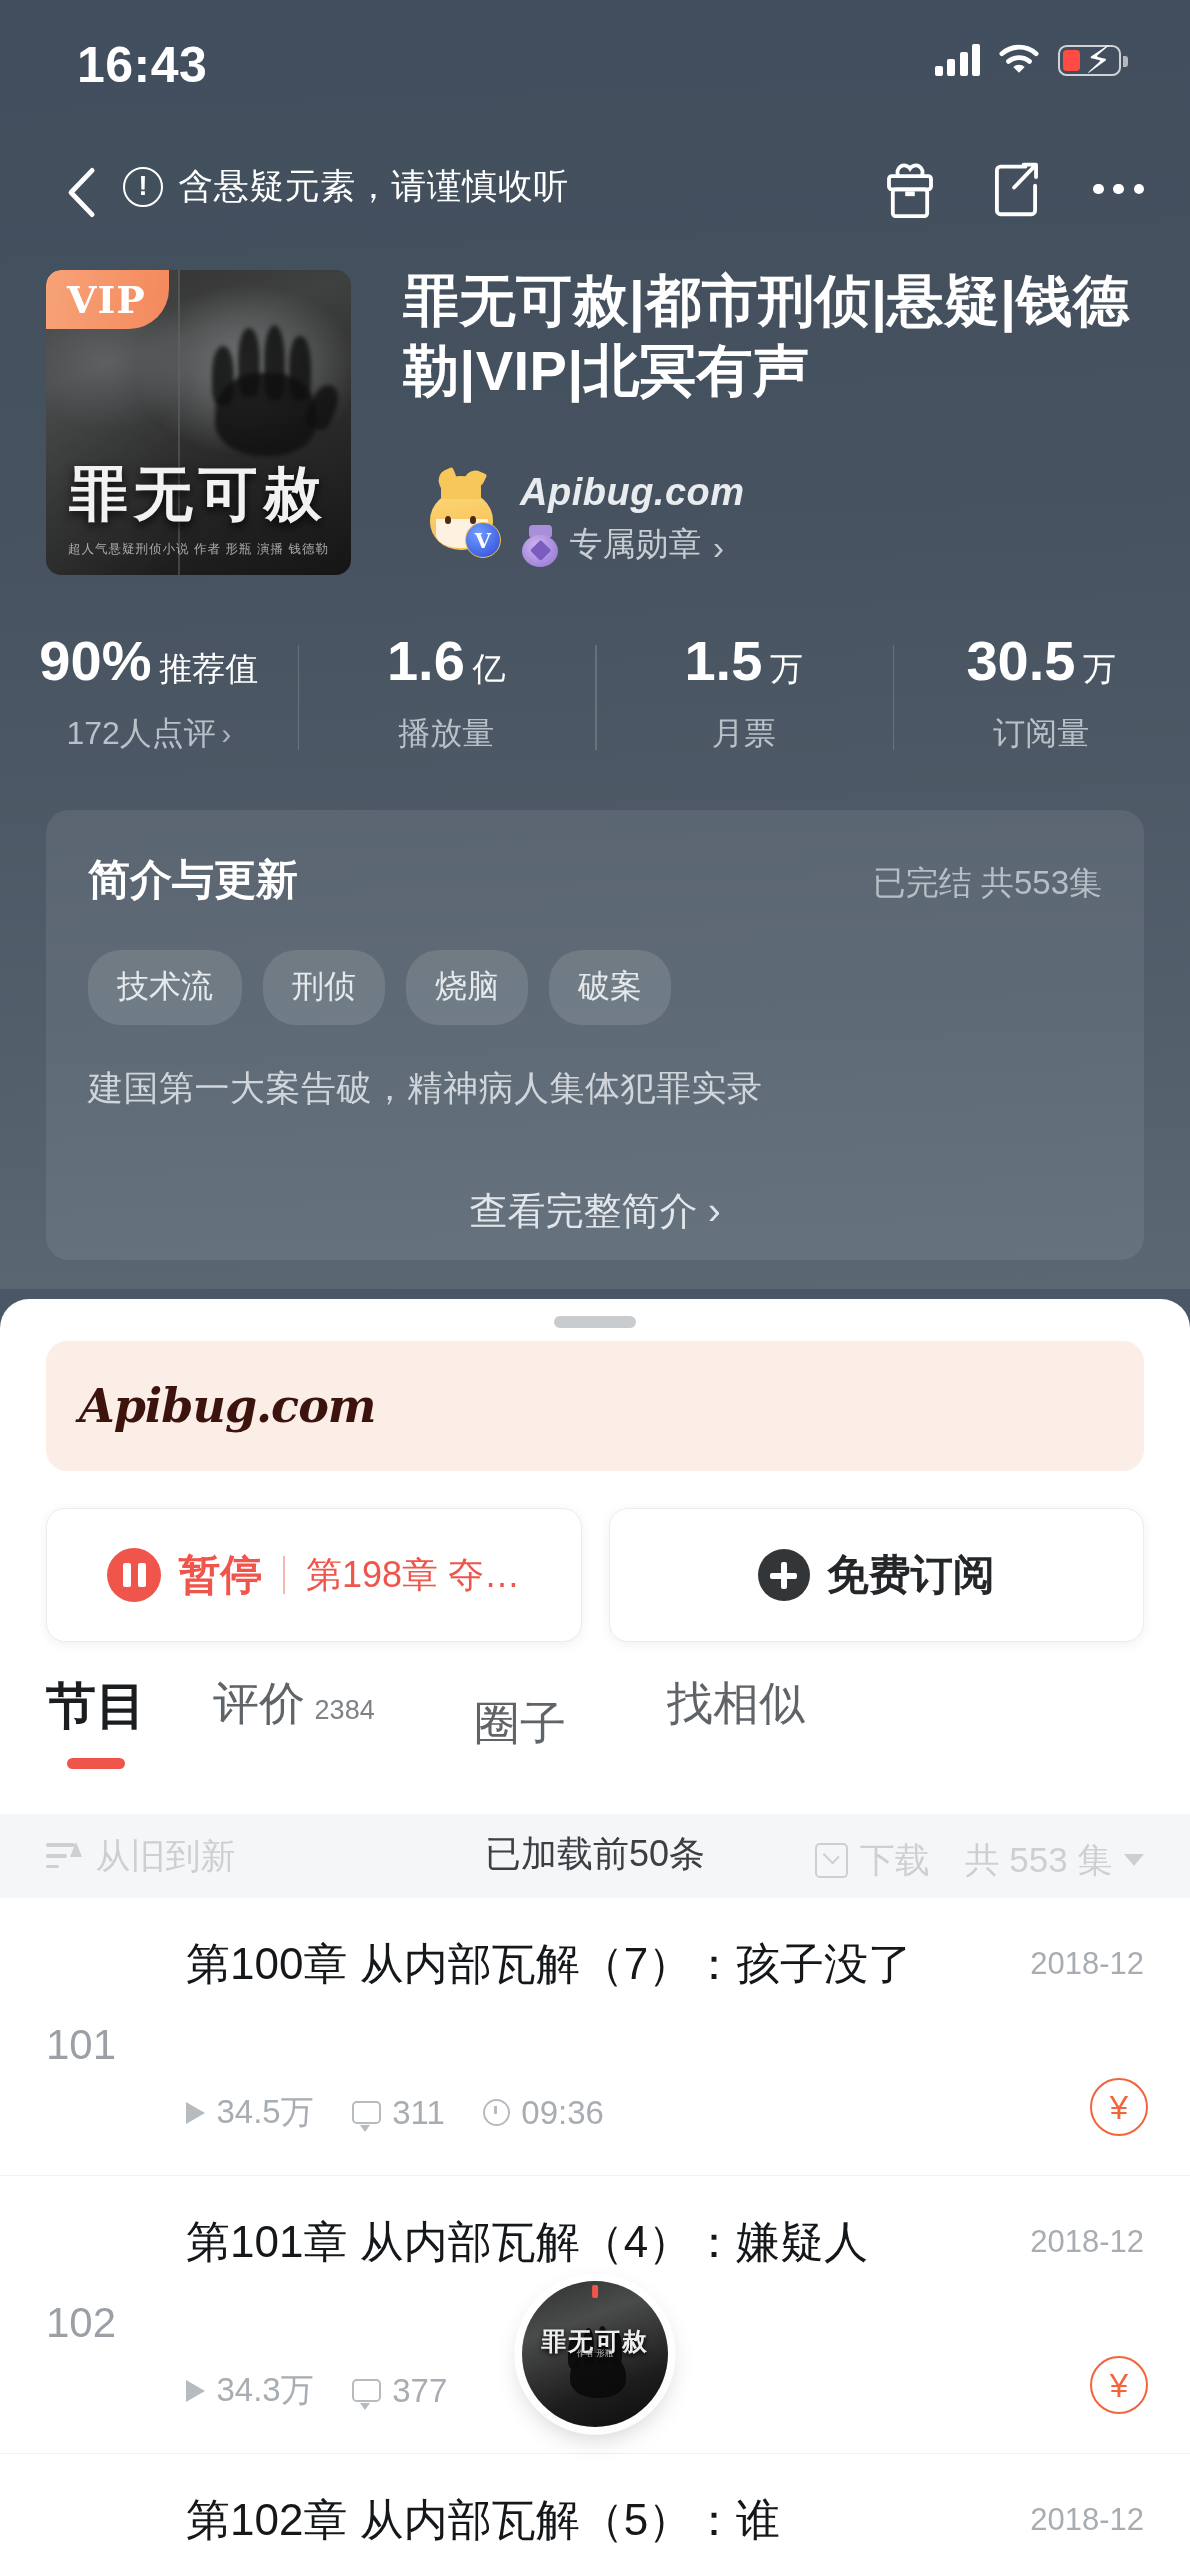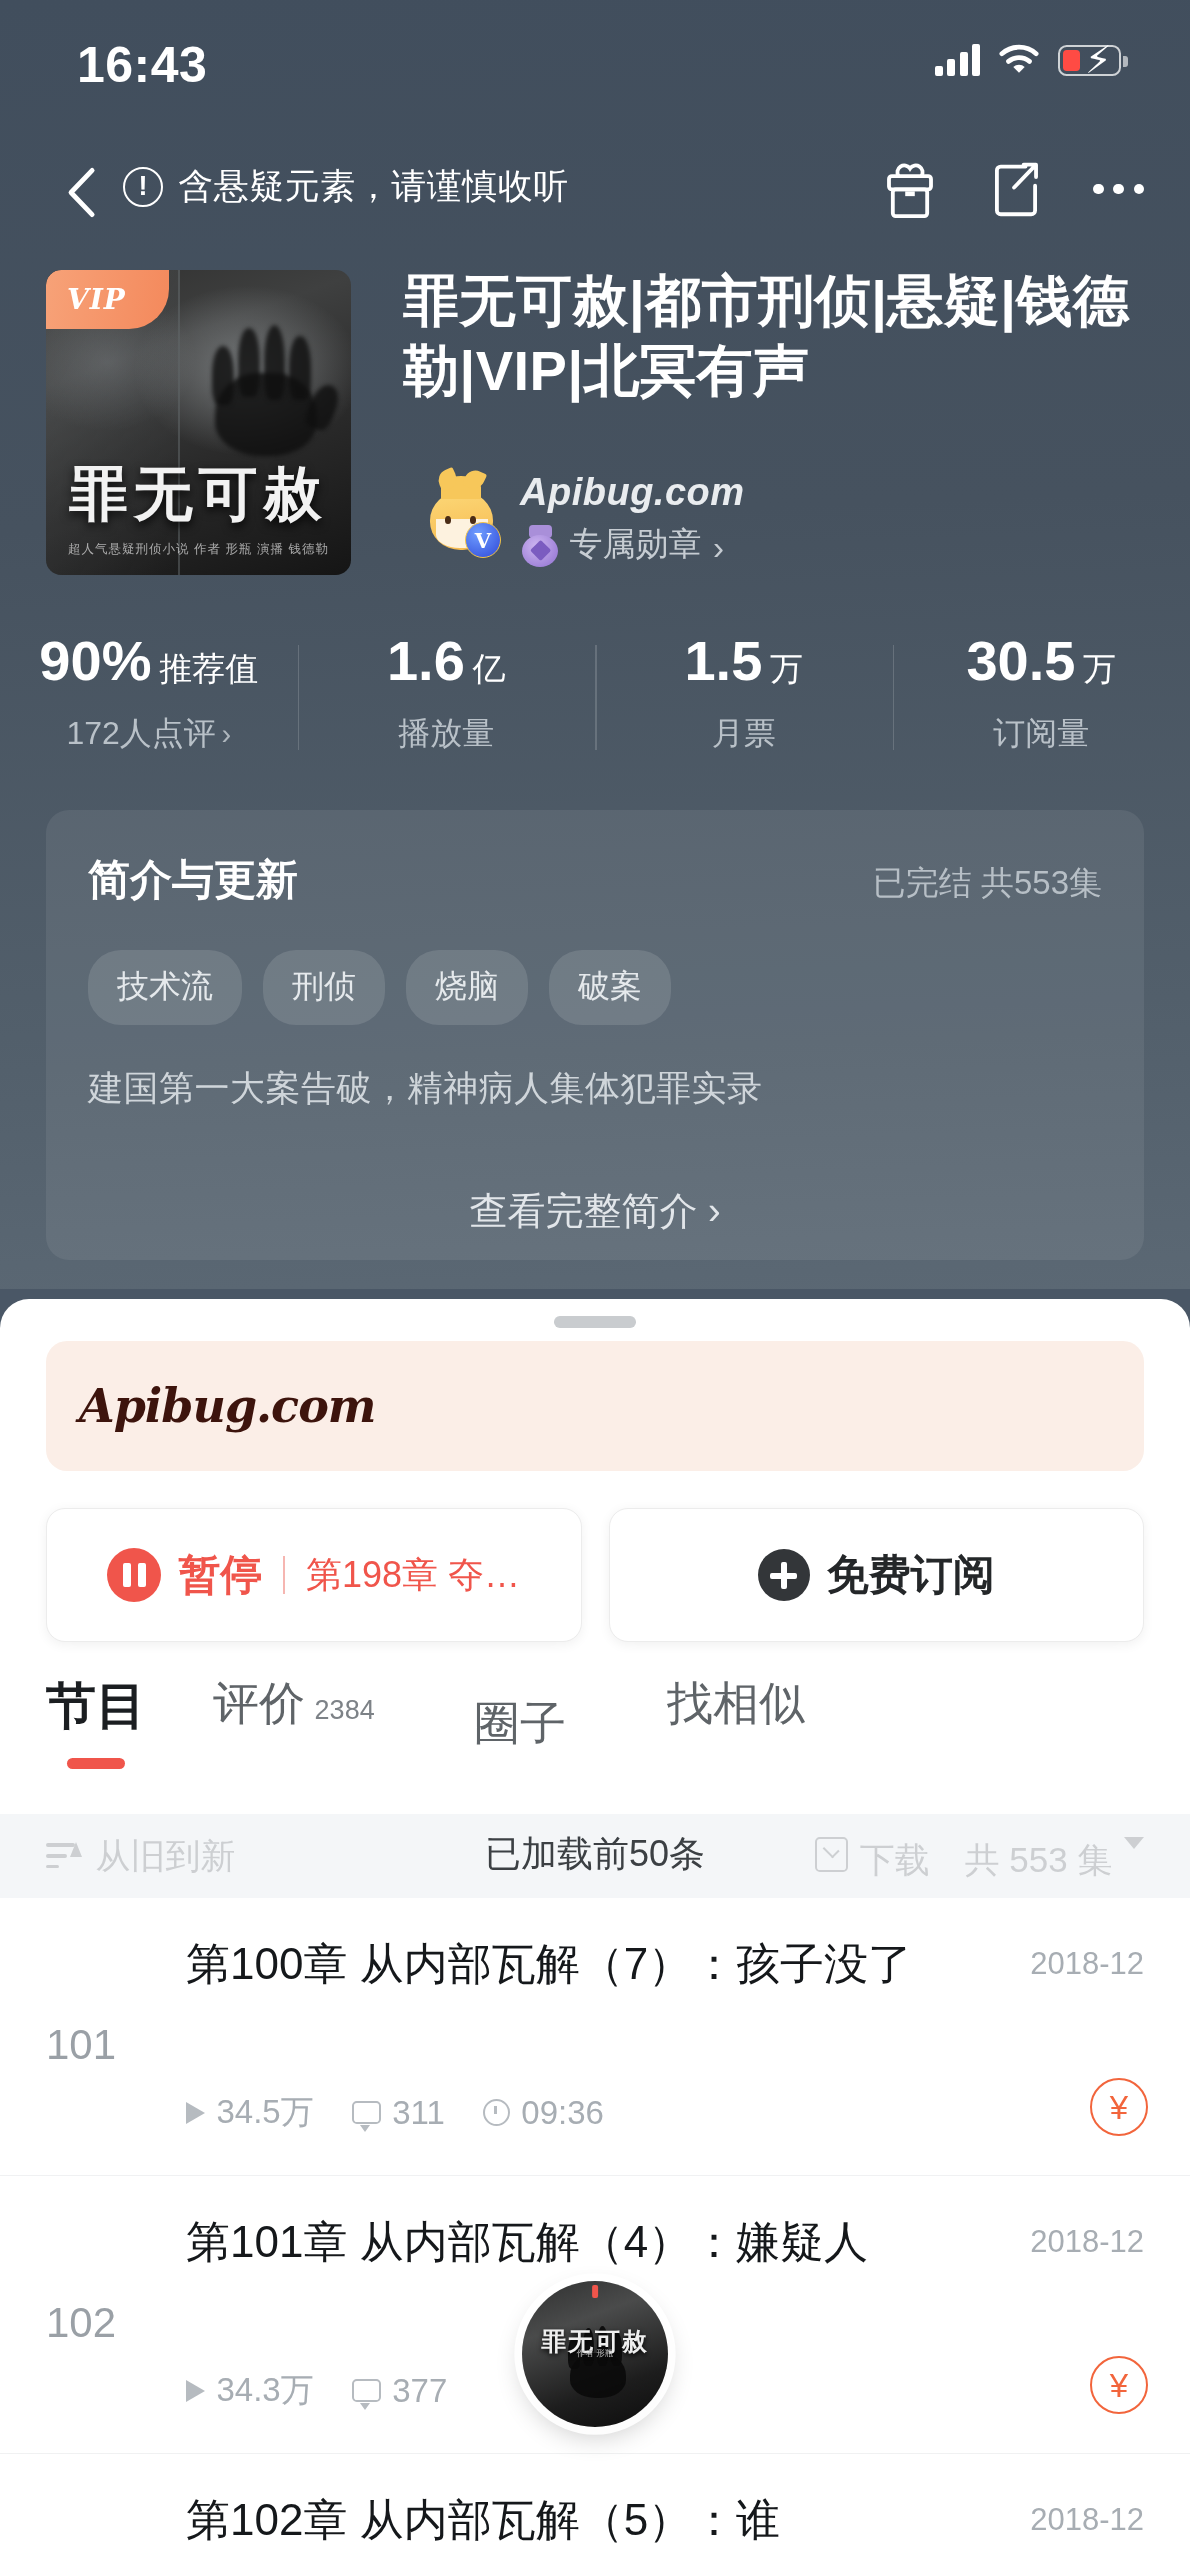--- a/index.html
+++ b/index.html
@@ -87,21 +87,21 @@
   .cover-sub{
     position:absolute;left:0;right:0;bottom:17px;text-align:center;
     font-size:12.5px;color:#c8c8c8;letter-spacing:1px;opacity:.82;
   }
   .vipflag{
     position:absolute;left:0;top:0;width:123px;height:59px;
     background:linear-gradient(100deg,#f7a278,#f4895c);
     border-radius:15.3px 0 40px 0;
     display:flex;align-items:center;justify-content:flex-start;padding-left:21px;
   }
-  .vipflag span{font-family:"DejaVu Serif",serif;font-weight:bold;font-size:28px;color:#fff;letter-spacing:1px;font-style:italic;}
+  .vipflag span{font-family:"DejaVu Serif",serif;font-weight:bold;font-size:38px;color:#fff;letter-spacing:1px;}
 
   .album-title{
     position:absolute; left:357px; top:-3.8px; width:743px;
     font-size:56px; line-height:1.25; font-weight:bold; color:#ffffff; letter-spacing:0.5px;
   }
   .authorrow{ position:absolute; left:378px; top:201px; display:flex; align-items:center; gap:21px; }
   .avatar{ position:relative; width:75px; height:75px; }
   .av-body{ position:absolute;left:5.8px;top:9.6px;width:63px;height:59px;
     background:linear-gradient(170deg,#fcd878,#f6b94e); border-radius:50% 50% 48% 48%;}
   .av-chin{position:absolute;left:11.5px;top:38px;width:52px;height:29px;
@@ -213,21 +213,21 @@
   }
   .sort-left{position:absolute;left:46px;display:flex;align-items:center;gap:13.4px;opacity:.26;}
   .sort-ic{width:36px;height:29px;position:relative;}
   .sort-ic i{position:absolute;left:0;height:3.8px;background:#5f6468;border-radius:1.9px;}
   .sort-ic i:nth-child(1){top:1.9px;width:29px;} .sort-ic i:nth-child(2){top:12.5px;width:21px;}
   .sort-ic i:nth-child(3){top:23px;width:13.4px;}
   .sort-ic .arw{position:absolute;right:0;top:0;width:0;height:0;
     border-left:6.7px solid transparent;border-right:6.7px solid transparent;border-bottom:15.3px solid #5f6468;}
   .sort-left span{font-size:35px;color:#5f6468;}
   .sort-right{position:absolute;right:46px;display:flex;align-items:center;gap:35px;opacity:.26;}
-  .dl{display:flex;gap:11.5px;margin-top:8px;}
+  .dl{display:flex;align-items:center;gap:11.5px;margin-top:8px;}
   .dl-ic{width:33px;height:35px;border:2.9px solid #5f6468;border-radius:4.8px;position:relative;}
   .dl-ic::after{content:"";position:absolute;left:8.6px;top:4.8px;width:7.7px;height:11.5px;
     border-left:2.9px solid #5f6468;border-bottom:2.9px solid #5f6468;transform:rotate(-45deg);}
   .sort-right span{font-size:35px;color:#5f6468;}
   .chev-dn{width:0;height:0;border-left:10.5px solid transparent;border-right:10.5px solid transparent;
     border-top:12.5px solid #5f6468;}
   .toast{
     position:absolute;left:50%;transform:translateX(-50%);top:1830px;
     font-size:36px;color:#3c4044;background:transparent;
   }

